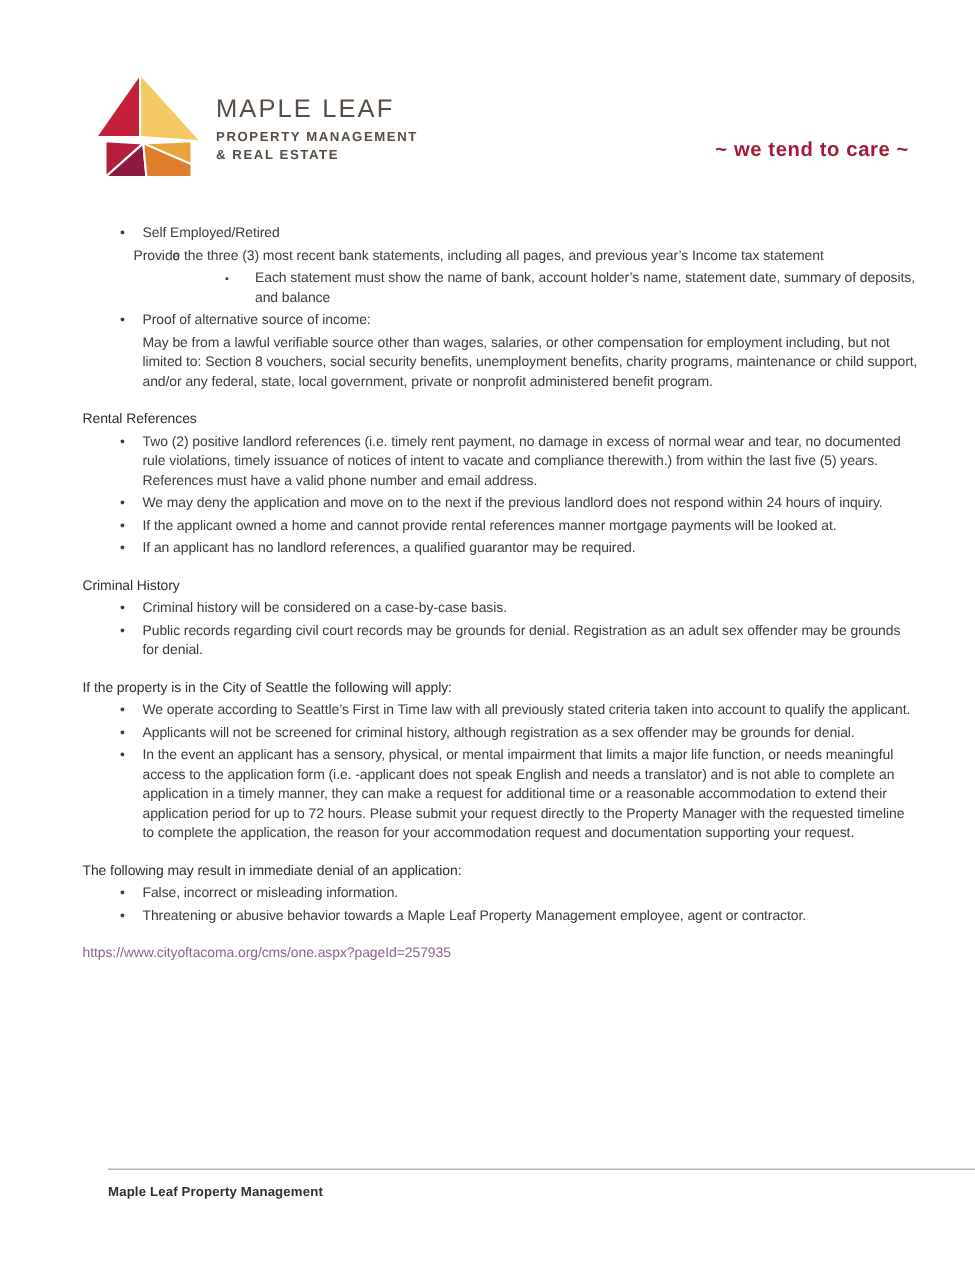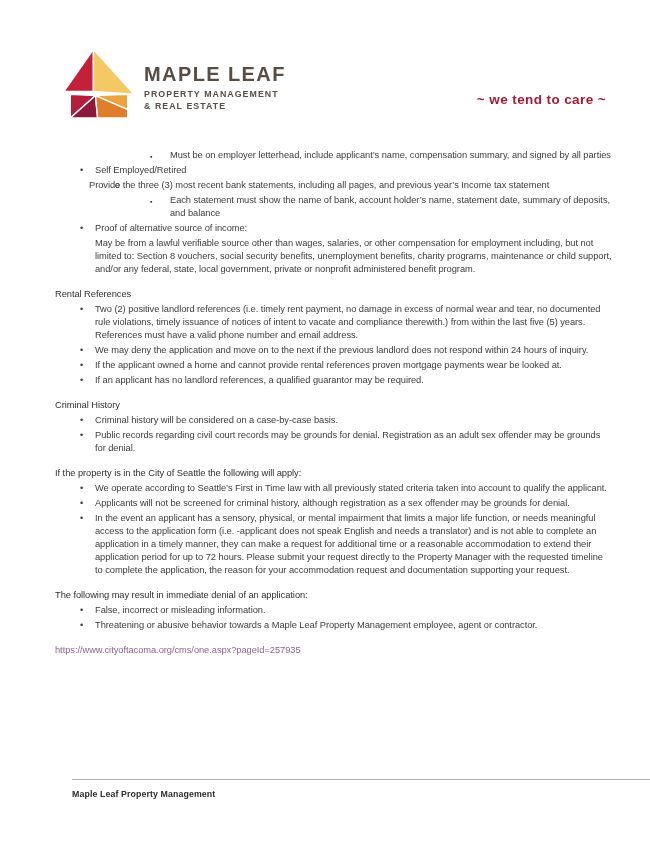--- a/index.html
+++ b/index.html
@@ -12,21 +12,21 @@
   }
 
   
   .header-logo {
     position: absolute; left: 63px; top: 48px;
     display: flex; align-items: flex-start; gap: 9px;
   }
   svg.house { width: 72px; height: 70px; display: block; }
   .logo-text { padding-top: 15px; }
   .logo-title {
-    font-size: 20px; font-weight: bold; letter-spacing: 1.4px;
+    font-size: 17px; font-weight: normal; letter-spacing: 1.4px;
     color: var(--logo-text, #574d44); white-space: nowrap;
   }
   .logo-sub {
     font-size: 8.8px; font-weight: bold; letter-spacing: 1.05px;
     color: var(--logo-text, #574d44); margin-top: 2.5px; white-space: nowrap;
   }
   .tagline {
     position: absolute; right: 44px; top: 92px;
     font-size: 13.5px; font-weight: bold; letter-spacing: 0.4px;
     color: var(--tagline, #a01d36); white-space: nowrap;
@@ -86,24 +86,20 @@
   <div class="logo-text">
     <div class="logo-title">MAPLE LEAF</div>
     <div class="logo-sub">PROPERTY MANAGEMENT</div>
     <div class="logo-sub">&amp; REAL ESTATE</div>
   </div>
 </div>
 
 <div class="tagline">~ we tend to care ~</div>
 
 <div class="doc" id="doc-body">
-    <div class="li l3">
-      <span class="mk">▪</span>
-      <span class="bt">Must be on employer letterhead, include applicant’s name, compensation summary, and signed by all parties</span>
-    </div>
     <div class="li l1">
       <span class="mk">•</span>
       <span class="bt">Self Employed/Retired</span>
     </div>
     <div class="li l2">
       <span class="mk">o</span>
       <span class="bt">Provide the three (3) most recent bank statements, including all pages, and previous year’s Income tax statement</span>
     </div>
     <div class="li l3">
       <span class="mk">▪</span>
@@ -118,21 +114,21 @@
     <div class="li l1">
       <span class="mk">•</span>
       <span class="bt">Two (2) positive landlord references (i.e. timely rent payment, no damage in excess of normal wear and tear, no documented rule violations, timely issuance of notices of intent to vacate and compliance therewith.) from within the last five (5) years. References must have a valid phone number and email address.</span>
     </div>
     <div class="li l1">
       <span class="mk">•</span>
       <span class="bt">We may deny the application and move on to the next if the previous landlord does not respond within 24 hours of inquiry.</span>
     </div>
     <div class="li l1">
       <span class="mk">•</span>
-      <span class="bt">If the applicant owned a home and cannot provide rental references proven mortgage payments wear be looked at.</span>
+      <span class="bt">If the applicant owned a home and cannot provide rental references manner mortgage payments will be looked at.</span>
     </div>
     <div class="li l1">
       <span class="mk">•</span>
       <span class="bt">If an applicant has no landlord references, a qualified guarantor may be required.</span>
     </div>
     <div class="h">Criminal History</div>
     <div class="li l1">
       <span class="mk">•</span>
       <span class="bt">Criminal history will be considered on a case-by-case basis.</span>
     </div>

